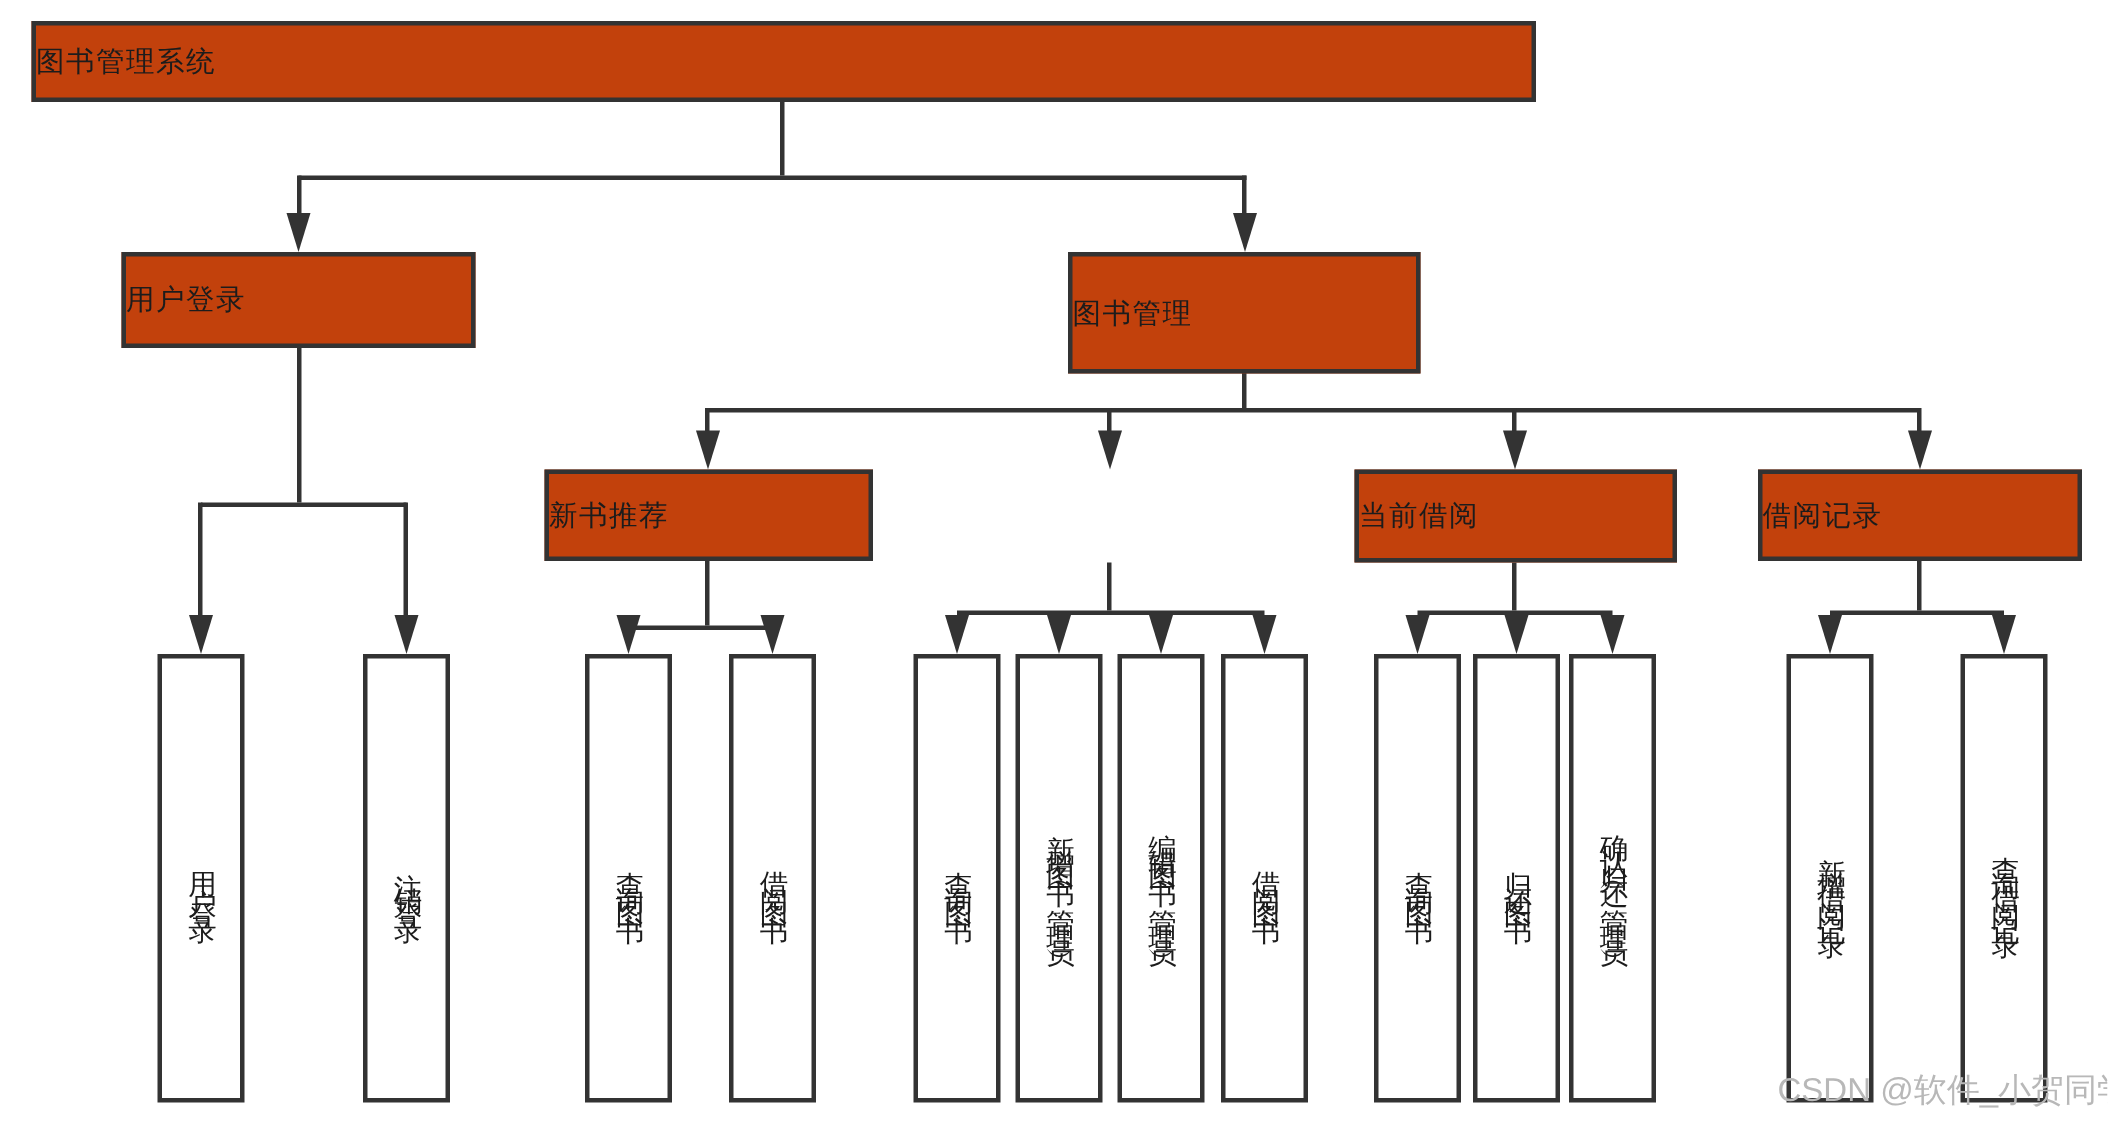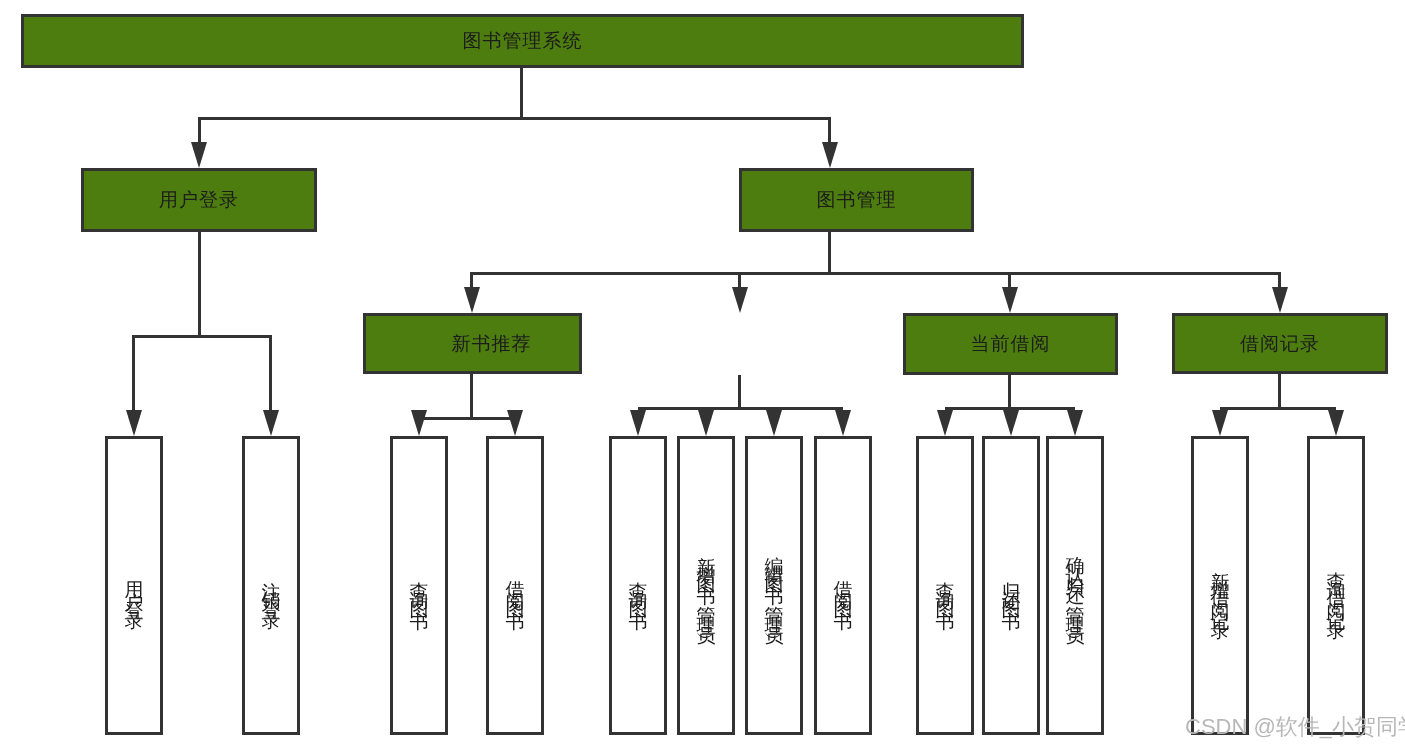--- a/index.html
+++ b/index.html
@@ -11,22 +11,22 @@
   html,body{margin:0;padding:0;background:var(--bg);}
   #canvas{
     position:relative;
     width:1405px;height:747px;
     background:var(--bg);
     overflow:hidden;
     font-family:"Liberation Sans", sans-serif;
   }
   .hbox{
     position:absolute;box-sizing:border-box;
-    border:3px solid var(--line);background:#4d7c0f;
-    display:flex;align-items:center;justify-content:center;
+    border:3px solid var(--line);background:#c2410c;
+    display:flex;align-items:center;justify-content:flex-start;
     font-size:19px;letter-spacing:1px;color:var(--text);
     z-index:2;
   }
   .vbox{
     position:absolute;box-sizing:border-box;
     border:3px solid var(--line);background:#fff;
     top:436px;width:58px;height:299px;
     display:flex;align-items:center;justify-content:center;
     z-index:2;
   }
@@ -61,21 +61,21 @@
   <div class="vline" style="left:520px;top:68px;height:49px;"></div>
   <div class="hline" style="left:199px;top:117px;width:632px;"></div>
   <div class="vline" style="left:198px;top:117px;height:27px;"></div>
   <div class="arrow" style="left:191px;top:142px;"></div>
   <div class="vline" style="left:828px;top:117px;height:27px;"></div>
   <div class="arrow" style="left:822px;top:142px;"></div>
 
   <div class="hbox" style="left:81px;top:168px;width:236px;height:64px;">
     <span>用户登录</span>
   </div>
-  <div class="hbox" style="left:739px;top:168px;width:235px;height:64px;">
+  <div class="hbox" style="left:712px;top:168px;width:235px;height:81px;">
     <span>图书管理</span>
   </div>
 
   <div class="vline" style="left:198px;top:232px;height:103px;"></div>
   <div class="hline" style="left:134px;top:335px;width:137px;"></div>
   <div class="vline" style="left:132px;top:335px;height:77px;"></div>
   <div class="arrow" style="left:126px;top:410px;"></div>
   <div class="vline" style="left:269px;top:335px;height:77px;"></div>
   <div class="arrow" style="left:263px;top:410px;"></div>
 
@@ -83,21 +83,21 @@
   <div class="hline" style="left:472px;top:272px;width:808px;"></div>
   <div class="vline" style="left:470px;top:272px;height:17px;"></div>
   <div class="arrow" style="left:464px;top:287px;"></div>
   <div class="vline" style="left:738px;top:272px;height:17px;"></div>
   <div class="arrow" style="left:732px;top:287px;"></div>
   <div class="vline" style="left:1008px;top:272px;height:17px;"></div>
   <div class="arrow" style="left:1002px;top:287px;"></div>
   <div class="vline" style="left:1278px;top:272px;height:17px;"></div>
   <div class="arrow" style="left:1272px;top:287px;"></div>
 
-  <div class="hbox" style="left:363px;top:313px;width:219px;height:61px;padding-left:38px;">
+  <div class="hbox" style="left:363px;top:313px;width:219px;height:61px;">
     <span>新书推荐</span>
   </div>
   <div class="hbox" style="left:903px;top:313px;width:215px;height:62px;">
     <span>当前借阅</span>
   </div>
   <div class="hbox" style="left:1172px;top:313px;width:216px;height:61px;font-family:Liberation Mono, monospace;">
     <span>借阅记录</span>
   </div>
 
   <div class="vline" style="left:470px;top:374px;height:43px;"></div>

